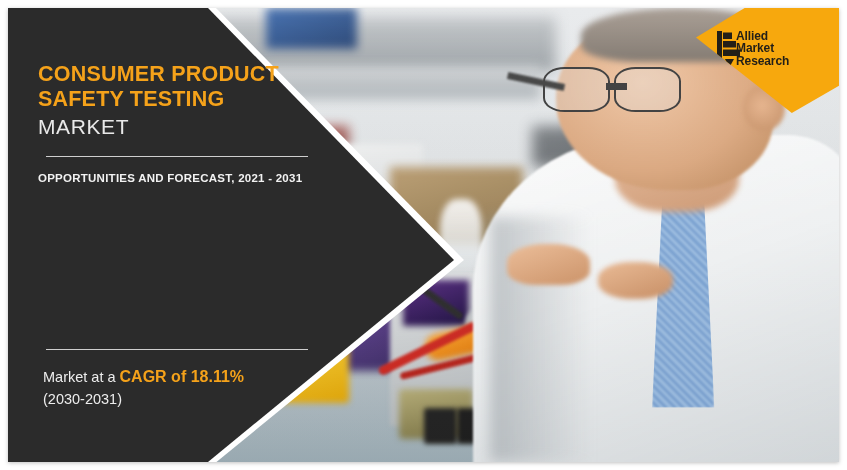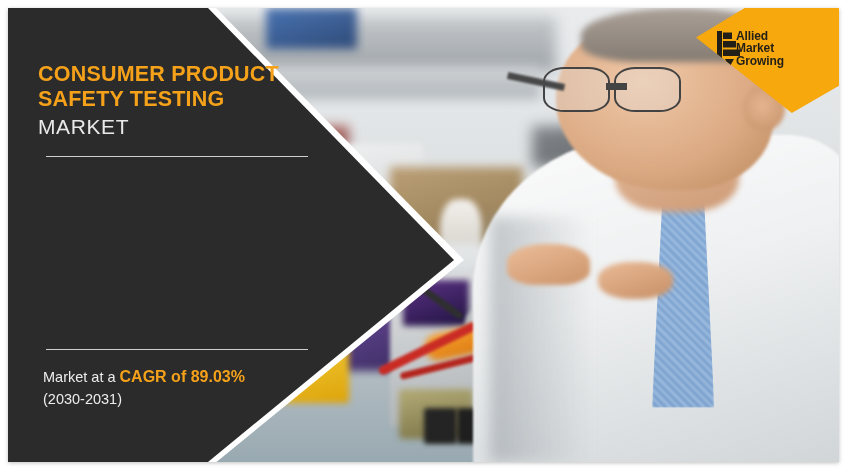--- a/index.html
+++ b/index.html
@@ -494,40 +494,41 @@
   <div class="content">
 
     <div class="title">
       <span>CONSUMER PRODUCT</span>
       <span>SAFETY TESTING</span>
       <span class="market">MARKET</span>
     </div>
 
     <div class="rule rule-1"></div>
 
+    <div class="subtitle">OPPORTUNITIES AND FORECAST, 2021 - 2031</div>
 
 
     <div class="rule rule-2"></div>
 
     <div class="cagr">
-      <span>Market at a </span><b>CAGR of 89.03%</b><br>
+      <span>Market at a </span><b>CAGR of 18.11%</b><br>
       <span>(2030-2031)</span>
     </div>
   </div>
 
   <div class="logo-badge">
     <div class="logo-mark">
       <svg class="logo-bubble" viewBox="0 0 30 40">
         <rect x="1" y="1" width="5" height="28" fill="#221f18"></rect>
         <rect x="7" y="2.5" width="9" height="6.5" fill="#221f18"></rect>
         <rect x="7" y="11" width="13" height="6.5" fill="#221f18"></rect>
         <rect x="7" y="19.5" width="17" height="6.5" fill="#221f18"></rect>
         <polygon points="9,29 18,29 13,38" fill="#221f18"></polygon>
       </svg>
       <div class="logo-text">
         <span>Allied</span>
         <span>Market</span>
-        <span>Growing</span>
+        <span>Research</span>
       </div>
     </div>
   </div>
 
 </div>
 
 </body></html>

